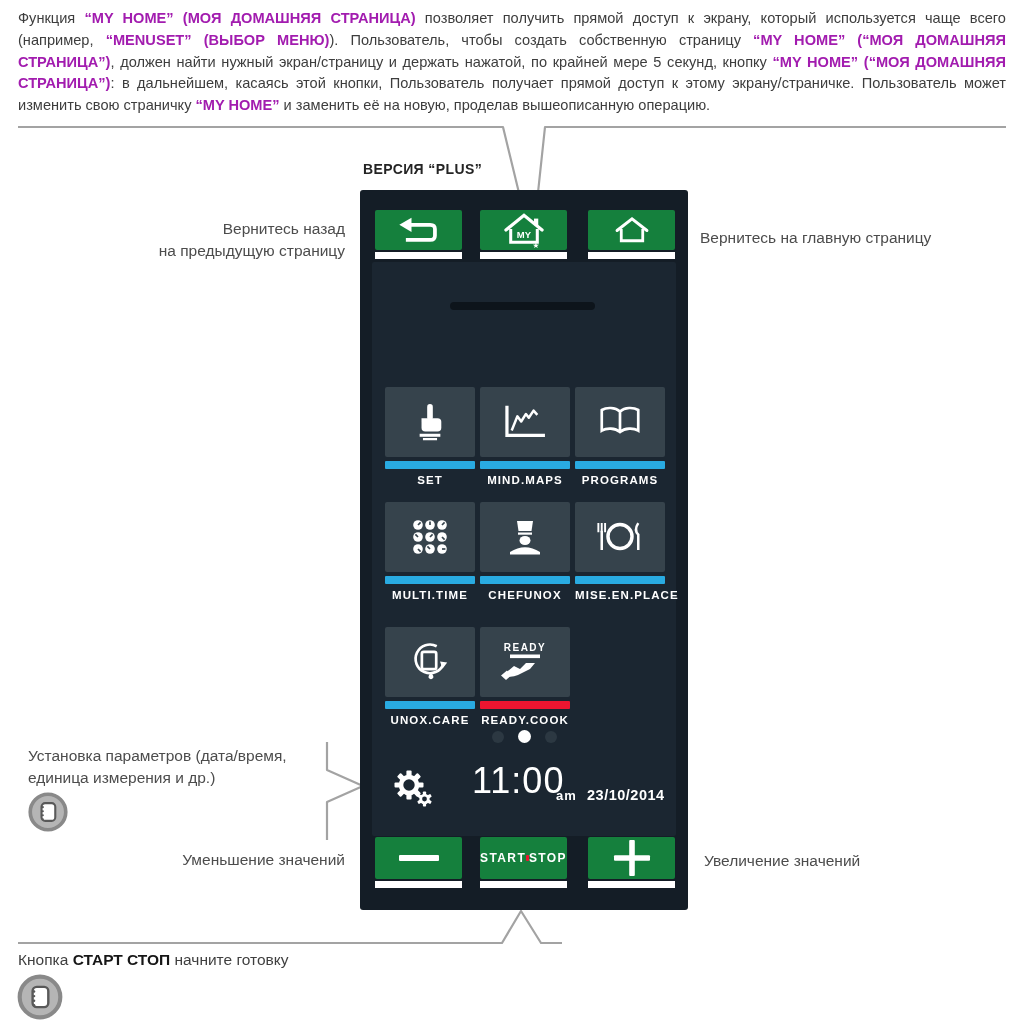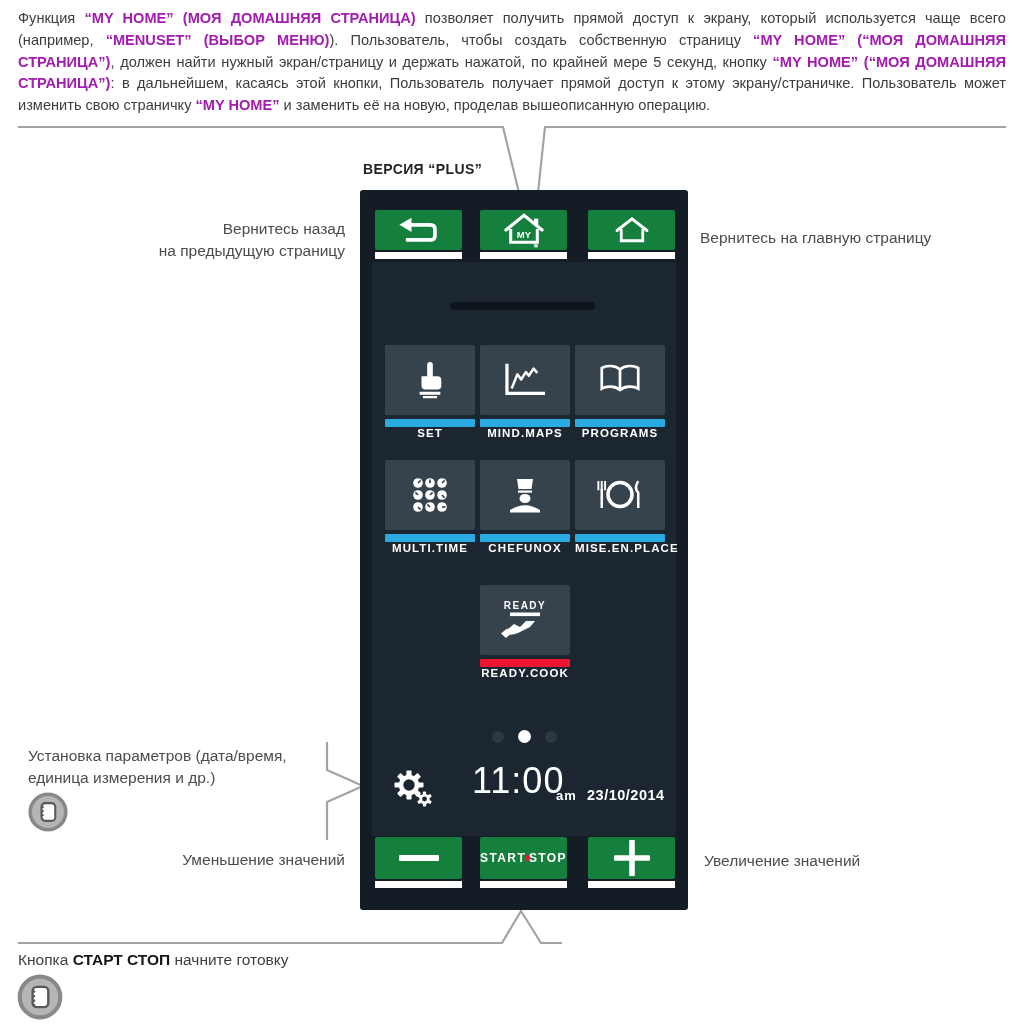--- a/index.html
+++ b/index.html
@@ -42,25 +42,25 @@
   .navbtn.bottom .btn-face{height:42px;}
   .btn-underline{margin-top:2px;height:7px;background:#ffffff;}
   .col{flex-direction:row;}
   .ss-label{color:#fff;font-size:12px;font-weight:bold;letter-spacing:1.4px;line-height:13px;}
   .ss-bar{width:58px;height:5.5px;margin:1.5px 0;border-radius:1px;}
   .minus-glyph{width:40px;height:5.5px;background:#fff;border-radius:1px;}
   
   .tile{position:absolute;width:90px;}
   .tile-face{
     height:70px;background:#36434c;border-radius:2px;
-    display:flex;align-items:center;justify-content:center;
+    display:flex;align-items:center;justify-content:center;margin-top:42px;
   }
   .tile-bar{margin-top:4px;height:8px;border-radius:1px;}
   .tile-label{
-    margin-top:0;text-align:center;color:#ffffff;font-size:11.5px;
+    margin-top:5px;text-align:center;color:#ffffff;font-size:11.5px;
     font-weight:bold;letter-spacing:1.1px;white-space:nowrap;
   }
   
   .dots{position:absolute;left:0;top:540px;width:100%;display:flex;justify-content:center;gap:14px;align-items:center;}
   .dot{width:12px;height:12px;border-radius:50%;background:#2c3842;display:inline-block;}
   .dot.active{width:13px;height:13px;background:#ffffff;}
   
   .gear-wrap{position:absolute;left:32px;top:577px;}
   .time{position:absolute;left:112px;top:570px;color:#fff;font-size:36px;font-weight:400;letter-spacing:1px;}
   .meridiem{position:absolute;left:196px;top:598px;color:#fff;font-size:13px;font-weight:bold;letter-spacing:1px;}
@@ -231,20 +231,32 @@
         <path d="M3.5,3 V12.5 M7,3 V12.5 M10.5,3 V12.5" stroke="#fff" stroke-width="2" fill="none"></path>
         <path d="M7,11 V31" stroke="#fff" stroke-width="2.6" fill="none"></path>
         <circle cx="26" cy="17" r="12.5" stroke="#fff" stroke-width="3.6" fill="none"></circle>
         <path d="M45,3 C42,7.5 42,12 45,15 V31" stroke="#fff" stroke-width="2.6" fill="none"></path>
       </svg>
     </div>
     <div class="tile-bar" style="background: rgb(41, 171, 226);"></div>
     <div class="tile-label">MISE.EN.PLACE</div>
   </div>
 
+  <div class="tile" style="left:25px;top:395px;">
+    <div class="tile-face">
+      <svg width="44" height="44" viewBox="0 0 46 46">
+        <rect x="14.5" y="12.5" width="15" height="18" rx="2" stroke="#fff" stroke-width="2.8" fill="none"></rect>
+        <path d="M30,6.5 A15,15 0 1 0 37,25" stroke="#fff" stroke-width="2.8" fill="none"></path>
+        <polygon points="33.5,22.5 41,23.5 36,30" fill="#fff"></polygon>
+        <path d="M24,33.5 L26.2,37 A2.6,2.6 0 1 1 21.8,37 Z" fill="#fff"></path>
+      </svg>
+    </div>
+    <div class="tile-bar" style="background: rgb(41, 171, 226);"></div>
+    <div class="tile-label">UNOX.CARE</div>
+  </div>
 
   <div class="tile" style="left:120px;top:395px;">
     <div class="tile-face">
       <svg width="52" height="42" viewBox="0 0 52 42">
         <text x="26" y="10" text-anchor="middle" font-size="10" font-weight="bold" letter-spacing="1.5" fill="#fff">READY</text>
         <rect x="11" y="13.5" width="30" height="3.6" fill="#fff"></rect>
         <path d="M4,34 L15,25 L21,28 L27,22 H36 L31,28 L19,34 Q11,37.5 4,34 Z" fill="#fff"></path>
         <path d="M2,34.5 L8,29.5 L12,34.5 L7,39 Z" fill="#fff"></path>
       </svg>
     </div>

